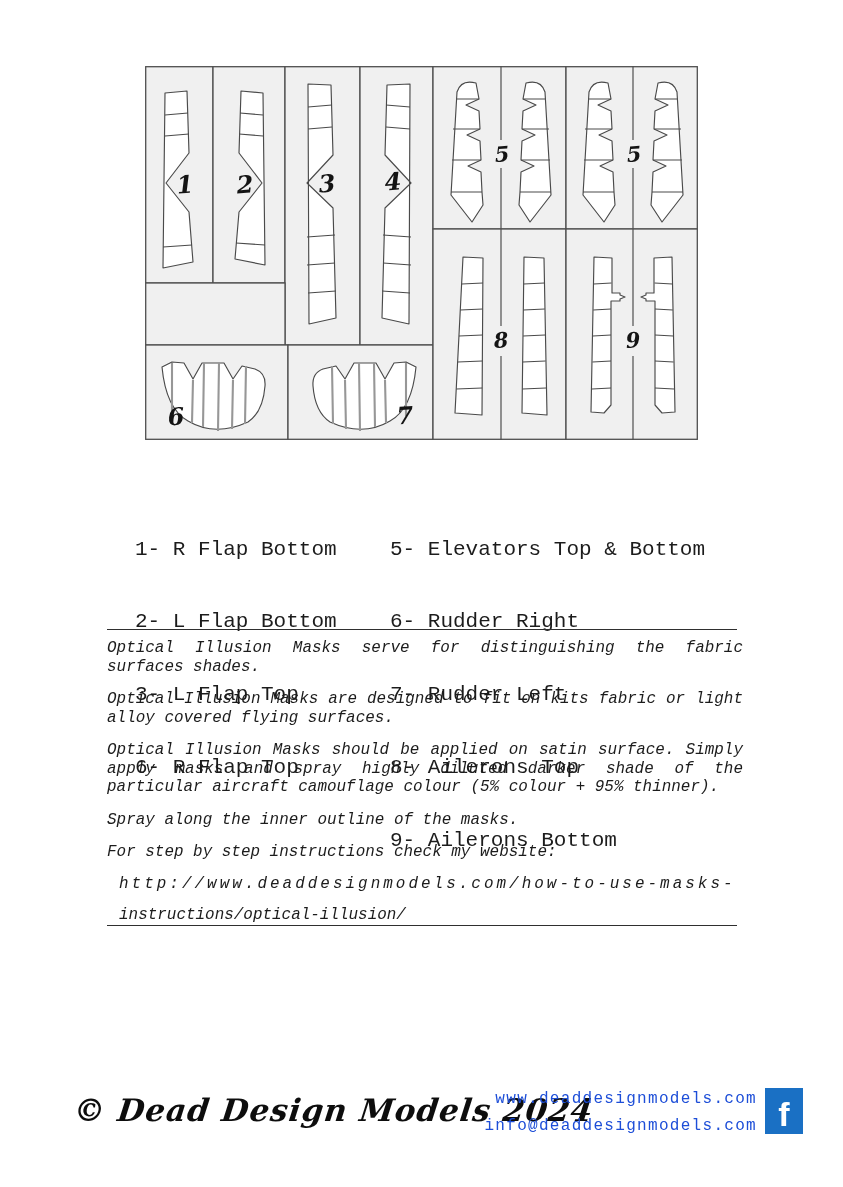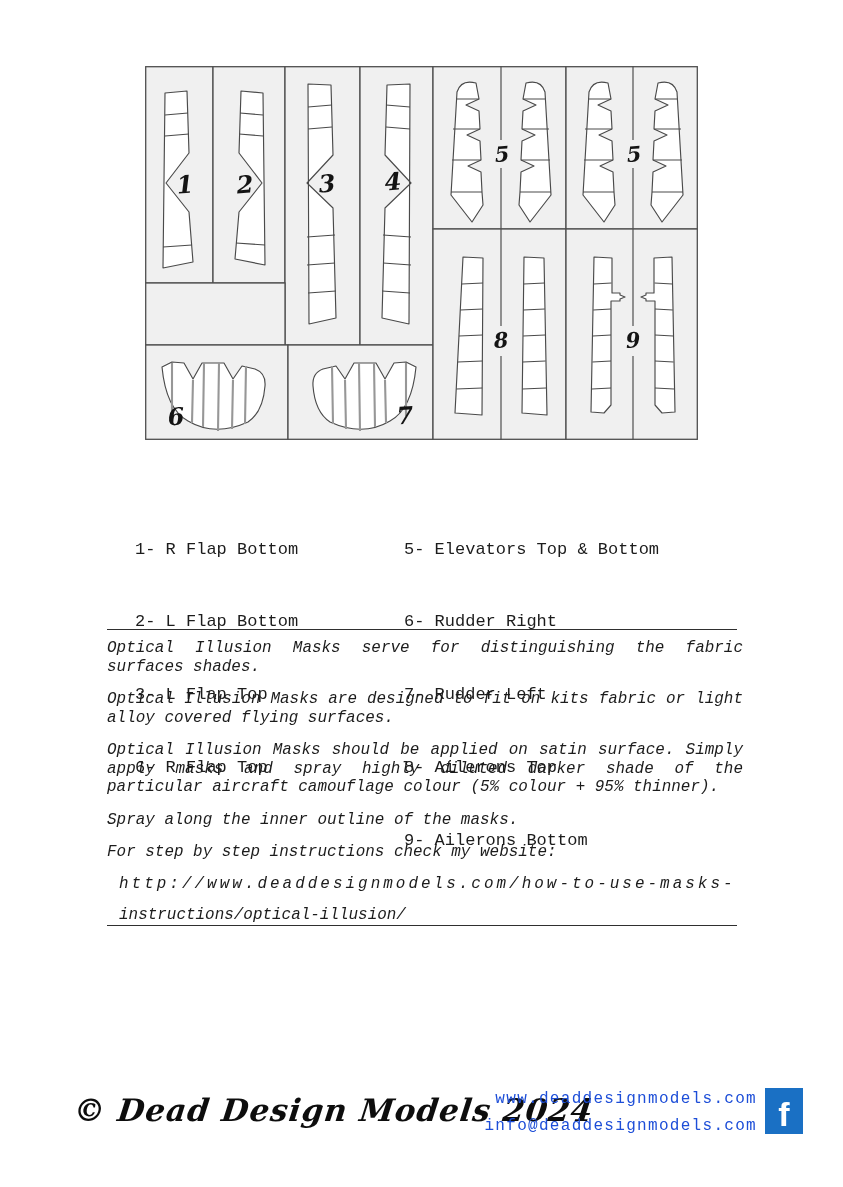--- a/index.html
+++ b/index.html
@@ -25,23 +25,23 @@
   .pos-n2{left:100px;top:119px;}
   .pos-n3{left:182px;top:118px;}
   .pos-n4{left:248px;top:116px;}
   .pos-n5a{left:357px;top:88px;}
   .pos-n5b{left:489px;top:88px;}
   .pos-n6{left:31px;top:351px;}
   .pos-n7{left:260px;top:350px;}
   .pos-n8{left:356px;top:274px;}
   .pos-n9{left:488px;top:274px;}
   
-  .legend{position:absolute;top:489px;left:0;width:843px;font-size:17px;line-height:24.3px;white-space:pre;}
+  .legend{position:absolute;top:489px;left:0;width:843px;font-size:21px;line-height:24.3px;white-space:pre;}
   .legend-col1{position:absolute;left:135px;top:0;}
-  .legend-col2{position:absolute;left:404px;top:0;}
+  .legend-col2{position:absolute;left:390px;top:0;}
   .legend-row{display:block;}
   
   .rule{position:absolute;left:107px;width:630px;height:0;border-top:1.2px solid #2f2f2f;}
   .rule1{top:629px;}
   .rule2{top:925px;}
   .instructions{position:absolute;left:107px;top:639px;width:636px;font-size:15.95px;line-height:18.7px;}
   .instructions p{margin:0 0 13.6px 0;text-align:justify;font-style:italic;}
   .url p{margin:12px;text-align:left;}
   .url-l1{letter-spacing:3.02px;white-space:nowrap;}
   

